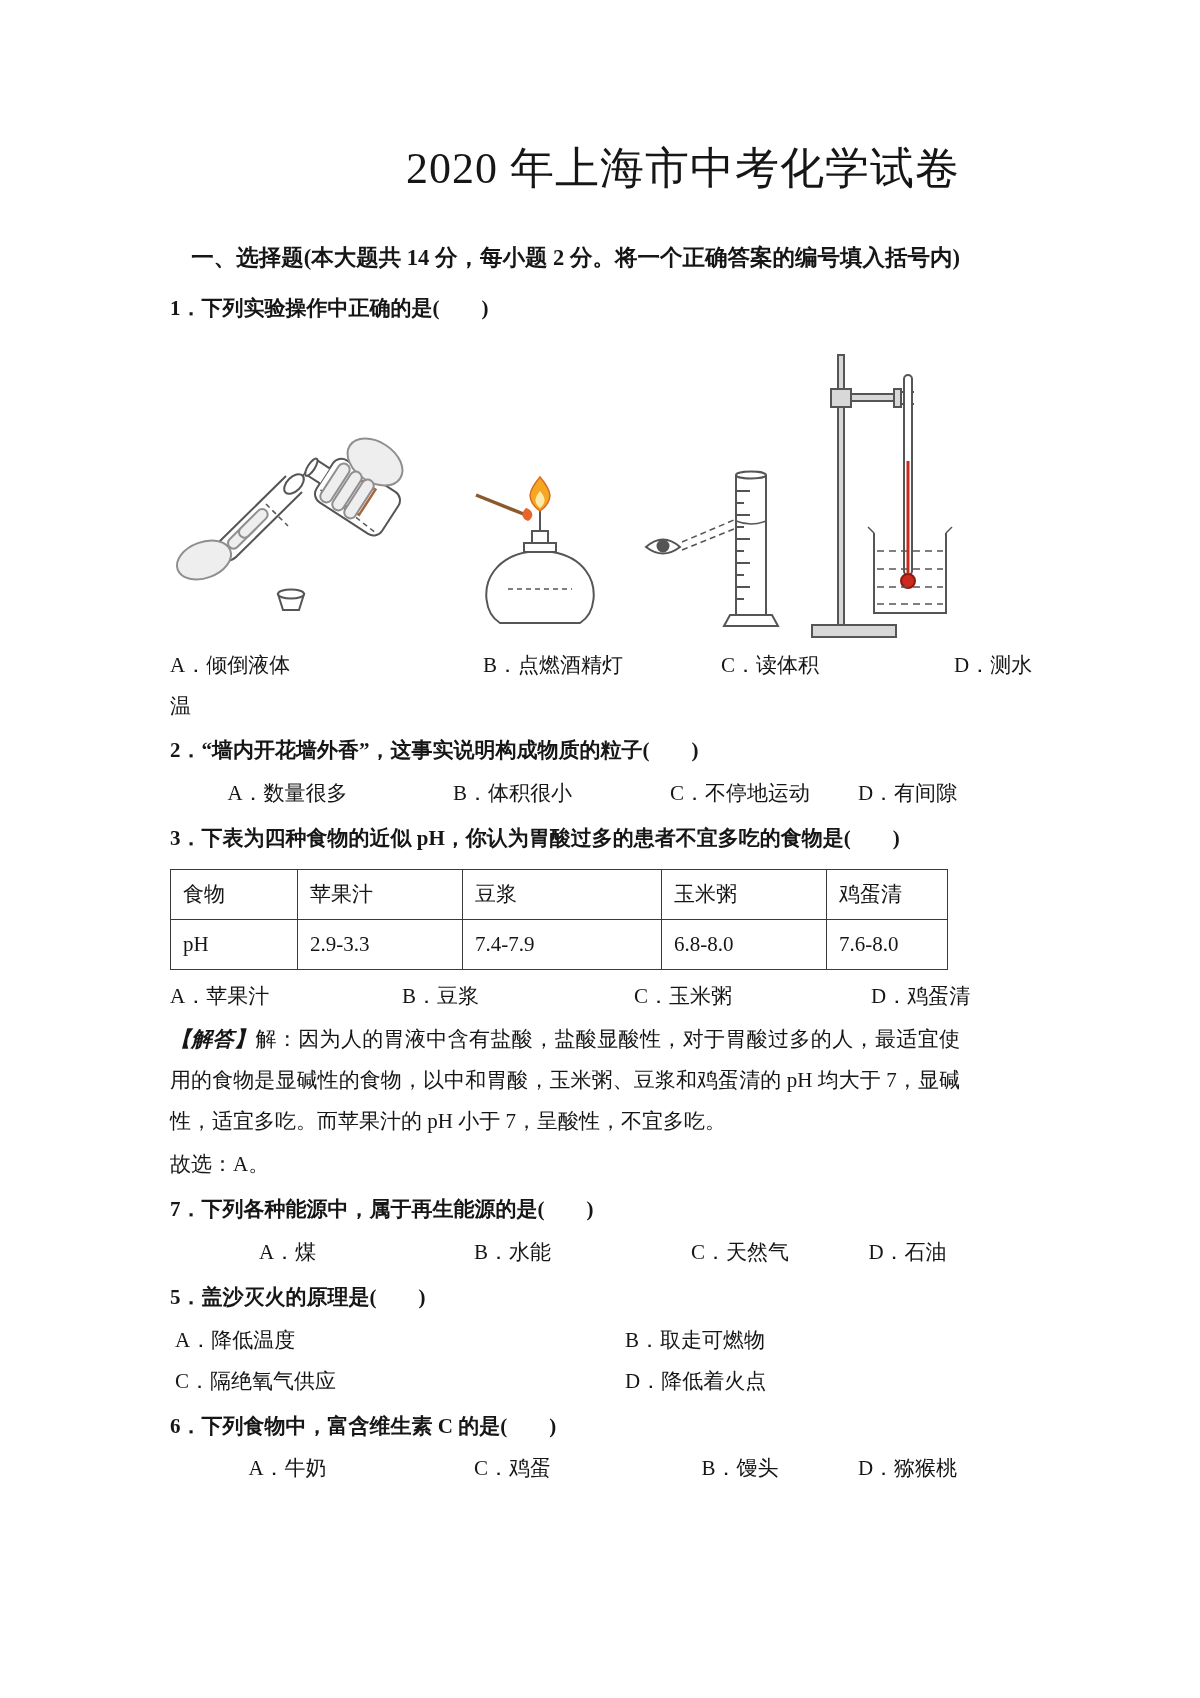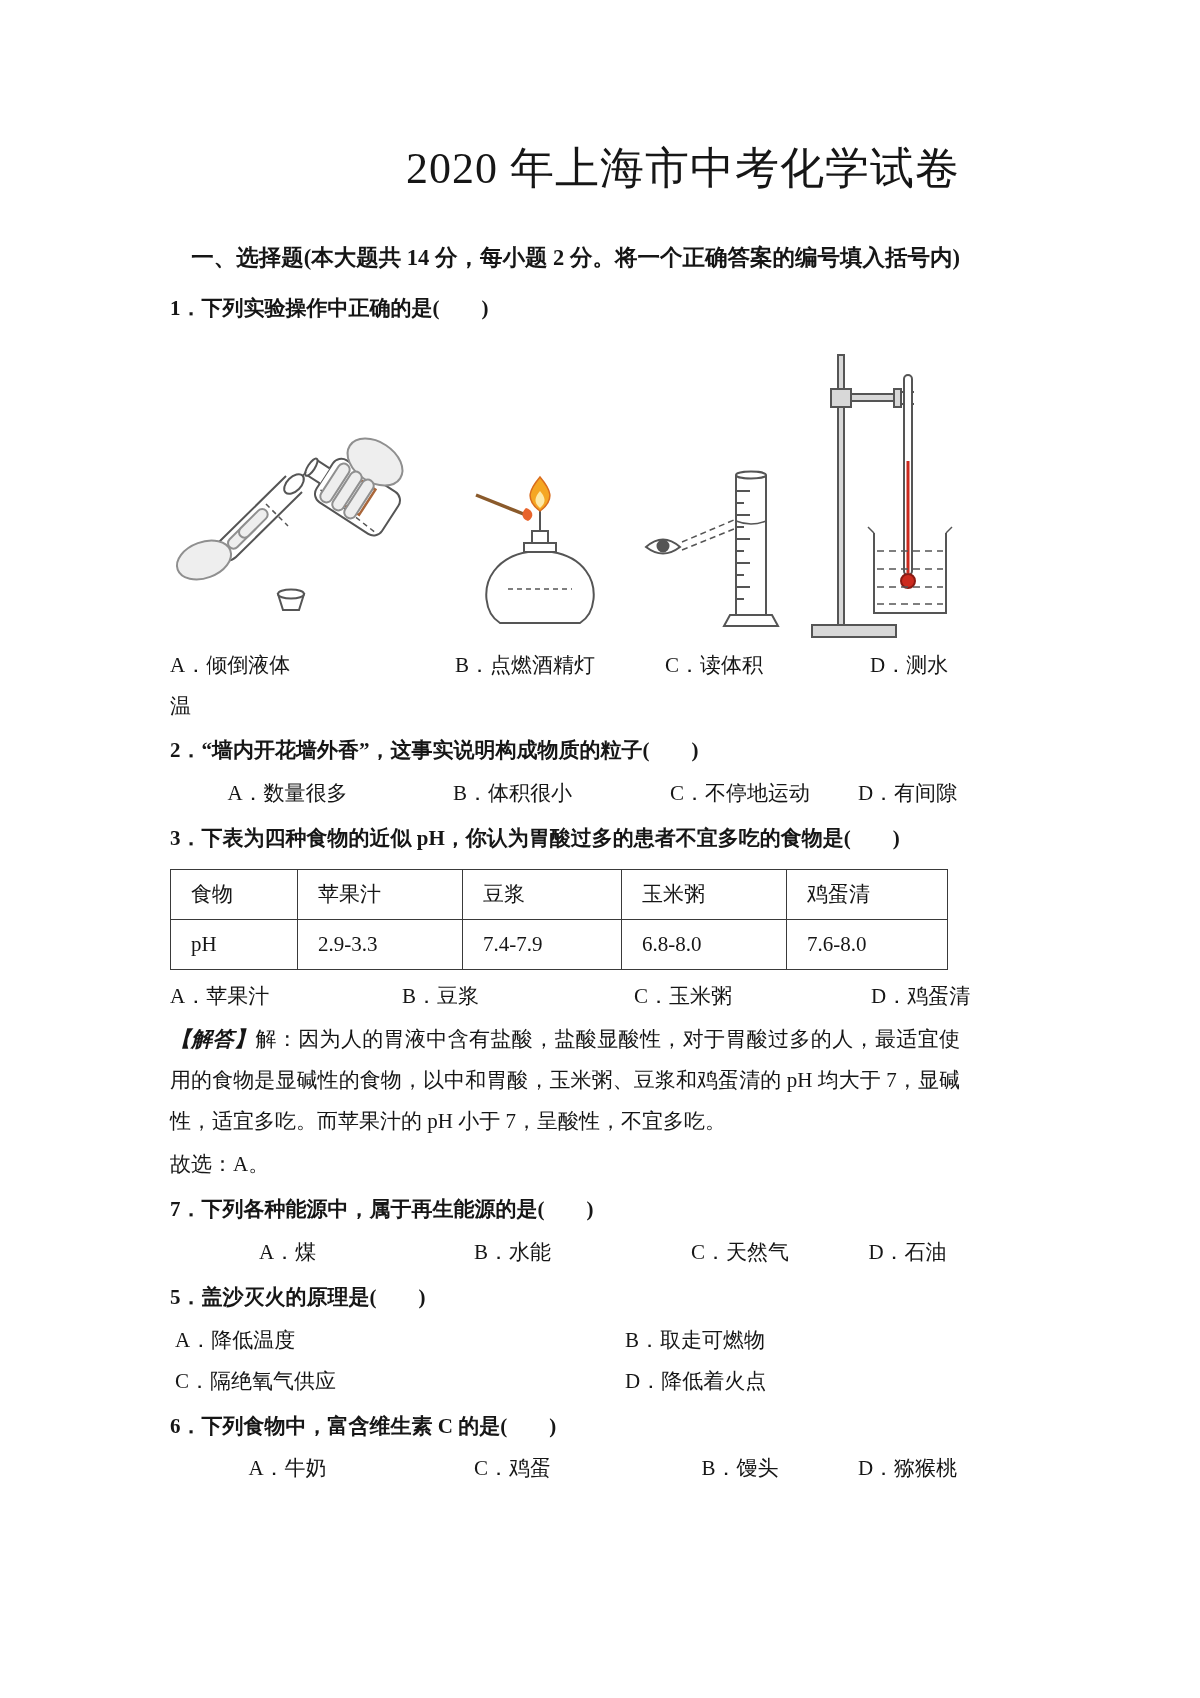--- a/index.html
+++ b/index.html
@@ -14,28 +14,28 @@
   .section-header { font-size:22.5px; font-weight:bold; margin-bottom:8px;text-align:right; }
   .stem { margin-top:4px;font-weight:bold; }
   .figure-row { position:relative; height:308px; margin-top:6px; }
   .fig { position:absolute; }
   .fig1 { left:0; bottom:8px; }
   .fig2 { left:300px; bottom:10px; }
   .fig3 { left:468px; bottom:6px; }
   .fig4 { left:628px; bottom:0; }
   .opts { display:grid; margin-top:2px; }
   .opts span { white-space:nowrap; }
-  .opts-q1   { grid-template-columns:285px 210px 205px auto; }
+  .opts-q1   { grid-template-columns:285px 210px 205px auto;gap:28px; }
   .opts-wide { grid-template-columns:225px 225px 230px auto; padding-left:5px;text-align:center; }
   .opts-q3   { grid-template-columns:195px 195px 200px auto;gap:37px; }
   .opts-2col { grid-template-columns:450px auto; padding-left:5px; }
   .wrap-line { margin:0; }
   .ph-table { border-collapse:collapse; width:778px; margin:10px 0 6px 0; font-size:21px; }
-  .ph-table td { border:1.4px solid #3a3a3a; padding:4px 20px; height:42px; font-weight:normal; }
-  .col-0 { width:127px; } .col-1 { width:165px; } .col-2 { width:159px; } .col-3 { width:165px; }
+  .ph-table td { border:1.4px solid #3a3a3a; padding:4px 12px; height:42px; font-weight:normal; }
+  .col-0 { width:127px; } .col-1 { width:165px; } .col-2 { width:199px; } .col-3 { width:165px; }
   .answer { text-align:justify; margin-top:2px; }
   .ans-label { font-weight:bold; font-style:italic; }
   .answer-choice { margin-top:2px; }
   svg { display:block; }
 </style>
 </head>
 <body>
 
 <div class="content">
 

